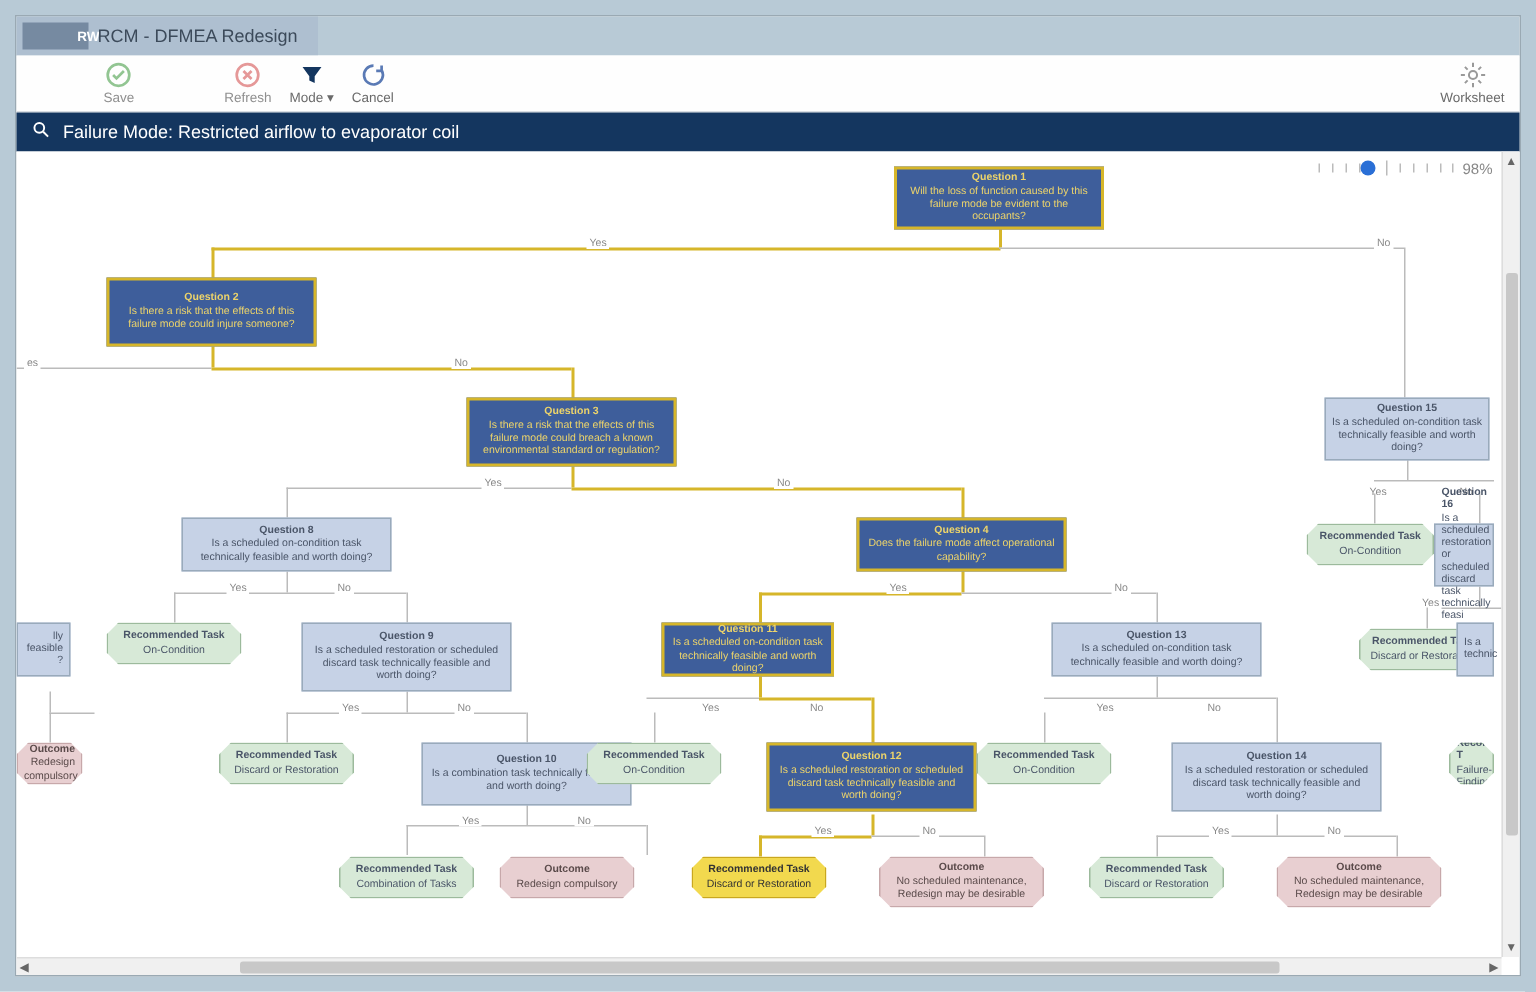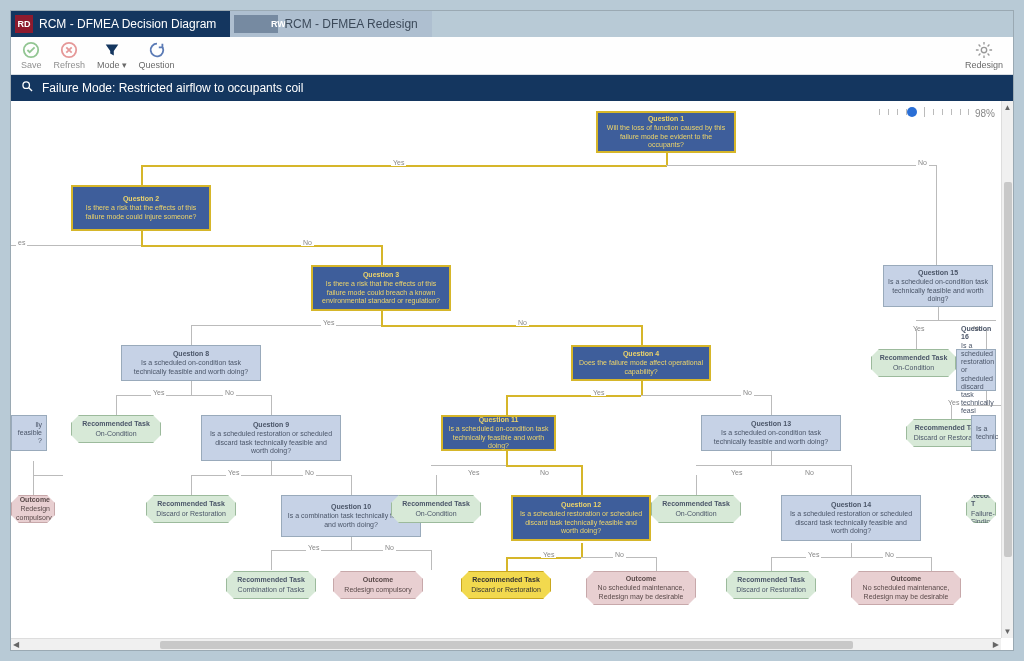--- a/index.html
+++ b/index.html
@@ -12,21 +12,21 @@
 .tab { display: flex; align-items: center; padding: 4px 14px 4px 4px; font-size: 12px; gap: 6px; cursor: pointer; }
 .tab.active { background: #14365f; color: #fff; }
 .tab.inactive { background: #aebfd0; color: #3c4a5a; }
 .tab-icon { width: 18px; height: 18px; display: inline-flex; align-items: center; justify-content: center; font-size: 9px; font-weight: bold; color: #fff; }
 .tab-icon.rd { background: #8e1b2e; }
 .tab-icon.rw { background: #768aa1; padding-left: 44px; }
 
 .toolbar { display: flex; align-items: center; padding: 4px 10px; background: #fefefe; border-bottom: 1px solid #d8dde2; justify-content: space-between; }
 .toolbar-left { display: flex; gap: 12px; align-items: center; }
 .tool-btn { display: flex; flex-direction: column; align-items: center; gap: 1px; cursor: pointer; font-size: 9px; color: #6a6a6a; }
-.tool-btn.disabled { opacity: .75; }
+.tool-btn.disabled { opacity: .75; margin-left: 48px; }
 .ticon { width: 18px; height: 18px; display: inline-block; }
 
 .header-bar { background: #14365f; color: #fff; padding: 5px 10px; font-size: 12px; display: flex; align-items: center; gap: 8px; }
 
 .canvas-wrap { flex: 1; position: relative; overflow: hidden; background: #fff; }
 .zoom-ctrl { position: absolute; top: 6px; right: 18px; display: flex; align-items: center; gap: 6px; color: #888; font-size: 10px; z-index: 5; }
 .zoom-track { width: 90px; height: 12px; position: relative; }
 .zoom-tick { position: absolute; top: 2px; width: 1px; height: 6px; background: #bbb; }
 .zoom-thumb { position: absolute; top: 0; width: 10px; height: 10px; border-radius: 50%; background: #2a6fd6; left: 28px; }
 
@@ -53,24 +53,20 @@
 .sc-thumb-h { height: 8px; background: #c8c8c8; border-radius: 2px; margin: 0 auto; }
 .sc-thumb-v { width: 8px; background: #c8c8c8; border-radius: 2px; margin: auto 0; }
 </style>
 </head>
 <body>
 
 <div class="app-frame">
 <div class="main-window">
 
 <div class="tabs">
-  <div class="tab active">
-    <span class="tab-icon rd">RD</span>
-    <span>RCM - DFMEA Decision Diagram</span>
-  </div>
   <div class="tab inactive">
     <span class="tab-icon rw">RW</span>
     <span>RCM - DFMEA Redesign</span>
   </div>
 </div>
 
 <div class="toolbar">
   <div class="toolbar-left">
     <div class="tool-btn disabled">
       <span class="ticon"><svg viewBox="0 0 20 20">
@@ -90,38 +86,38 @@
       <span class="ticon"><svg viewBox="0 0 20 20">
                 <path d="M3 4h14l-5 7v5l-4-2v-3z" fill="#14365f"></path>
               </svg></span>
       <span>Mode ▾</span>
     </div>
     <div class="tool-btn">
       <span class="ticon"><svg viewBox="0 0 20 20">
                 <path d="M10 3a7 7 0 1 0 6.3 4" fill="none" stroke="#5a7ab5" stroke-width="2"></path>
                 <path d="M16 3v4h-4" fill="none" stroke="#5a7ab5" stroke-width="2"></path>
               </svg></span>
-      <span>Question</span>
+      <span>Cancel</span>
     </div>
   </div>
   <div class="tool-btn">
     <span class="ticon"><svg viewBox="0 0 20 20">
               <circle cx="10" cy="10" r="3" fill="none" stroke="#999" stroke-width="1.5"></circle>
               <path d="M10 1v3M10 16v3M1 10h3M16 10h3M4 4l2 2M14 14l2 2M16 4l-2 2M6 14l-2 2" stroke="#999" stroke-width="1.5"></path>
             </svg></span>
-    <span>Redesign</span>
+    <span>Worksheet</span>
   </div>
 </div>
 
 <div class="header-bar">
   <span><svg width="13" height="13" viewBox="0 0 20 20">
             <circle cx="8" cy="8" r="5" fill="none" stroke="#fff" stroke-width="2"></circle>
             <path d="M12 12l5 5" stroke="#fff" stroke-width="2"></path>
           </svg></span>
-  <span>Failure Mode: Restricted airflow to occupants coil</span>
+  <span>Failure Mode: Restricted airflow to evaporator coil</span>
 </div>
 
 <div class="canvas-wrap">
   <div class="zoom-ctrl">
     <div class="zoom-track">
       <div class="zoom-tick" style="left:0"></div>
             <div class="zoom-tick" style="left:9px"></div>
             <div class="zoom-tick" style="left:18px"></div>
             <div class="zoom-tick" style="left:27px"></div>
             <div class="zoom-tick" style="left:36px"></div>

